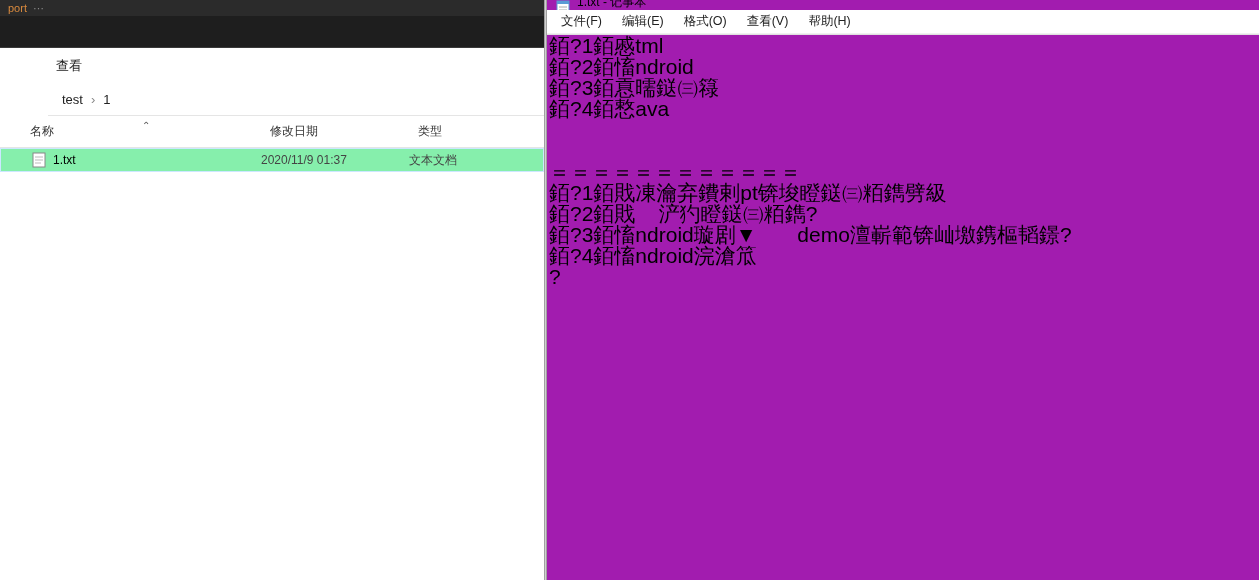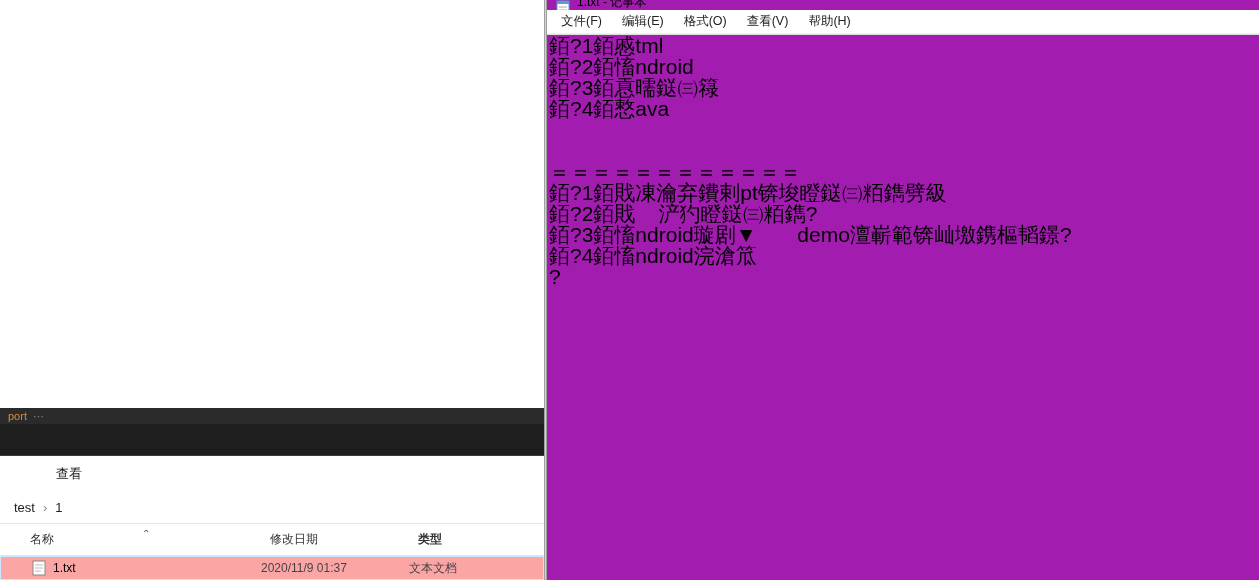--- a/index.html
+++ b/index.html
@@ -1,38 +1,38 @@
 <!DOCTYPE html>
 <html><head>
   <meta charset="utf-8">
   <style>
     * { margin: 0; padding: 0; box-sizing: border-box; font-family: "Microsoft YaHei", "Segoe UI", sans-serif; }
     body { width: 1259px; height: 580px; overflow: hidden; background: #fff; display: flex; }
 
-    .left-panel { width: 544px; height: 100%; display: flex; flex-direction: column; background: #fff; justify-content: flex-end; }
+    .left-panel { width: 544px; height: 100%; display: flex; flex-direction: column; background: #fff; }
     .left-dark-bar { height: 16px; background: #2b2b2b; display: flex; align-items: center; padding-left: 8px; }
     .left-dark-text { color: #d98a3e; font-size: 11px; }
     .left-dark-dots { color: #888; margin-left: 6px; font-size: 11px; letter-spacing: 2px; }
     .left-dark-second { height: 32px; background: #1e1e1e; border-bottom: 1px solid #3a3a3a; }
 
     .toolbar-row { height: 36px; display: flex; align-items: center; padding: 0 18px; background: #fff; font-size: 13px; color: #222; margin-left: 28px; }
     .toolbar-btn { padding: 4px 10px; cursor: default; }
 
-    .breadcrumb-row { height: 32px; display: flex; align-items: center; padding: 0 10px; border-bottom: 1px solid #e5e5e5; font-size: 13px; color: #222; background: #fff; }
+    .breadcrumb-row { height: 32px; display: flex; align-items: center; padding: 0 10px; border-bottom: 1px solid #e5e5e5; font-size: 13px; color: #222; background: #fff; margin-left: 48px; }
     .crumb { padding: 0 4px; }
     .crumb-sep { color: #888; padding: 0 4px; }
 
     .columns-header { display: flex; height: 32px; align-items: center; border-bottom: 1px solid #e5e5e5; font-size: 12px; color: #333; position: relative; }
     .col { padding: 0 10px; }
     .col-name { width: 260px; padding-left: 30px; position: relative; }
     .col-date { width: 148px; }
-    .col-type { flex: 1; font-weight: bold; }
+    .col-type { flex: 1; }
     .sort-caret { position: absolute; left: 142px; top: 4px; font-size: 10px; color: #555; }
 
-    .file-row { display: flex; height: 24px; align-items: center; font-size: 12px; background: #fca5a5; border: 1px solid #cce8ff; }
+    .file-row { display: flex; height: 24px; align-items: center; font-size: 12px; background: #86efac; border: 1px solid #cce8ff; }
     .file-icon { width: 20px; display: flex; align-items: center; justify-content: center; margin-left: 28px; margin-right: 4px; }
     .file-name { width: 208px; }
     .file-date { width: 148px; color: #444; }
     .file-type { flex: 1; color: #444; }
 
     .divider { width: 3px; background: #d0d0d0; border-left: 1px solid #a0a0a0; border-right: 1px solid #a0a0a0; height: 100%; }
 
     .right-panel { flex: 1; height: 100%; display: flex; flex-direction: column; background: #a21caf; }
     .np-titlebar { height: 10px; display: flex; align-items: flex-start; padding-left: 8px; font-size: 12px; overflow: hidden; }
     .np-icon { width: 16px; height: 16px; margin-right: 6px; }

